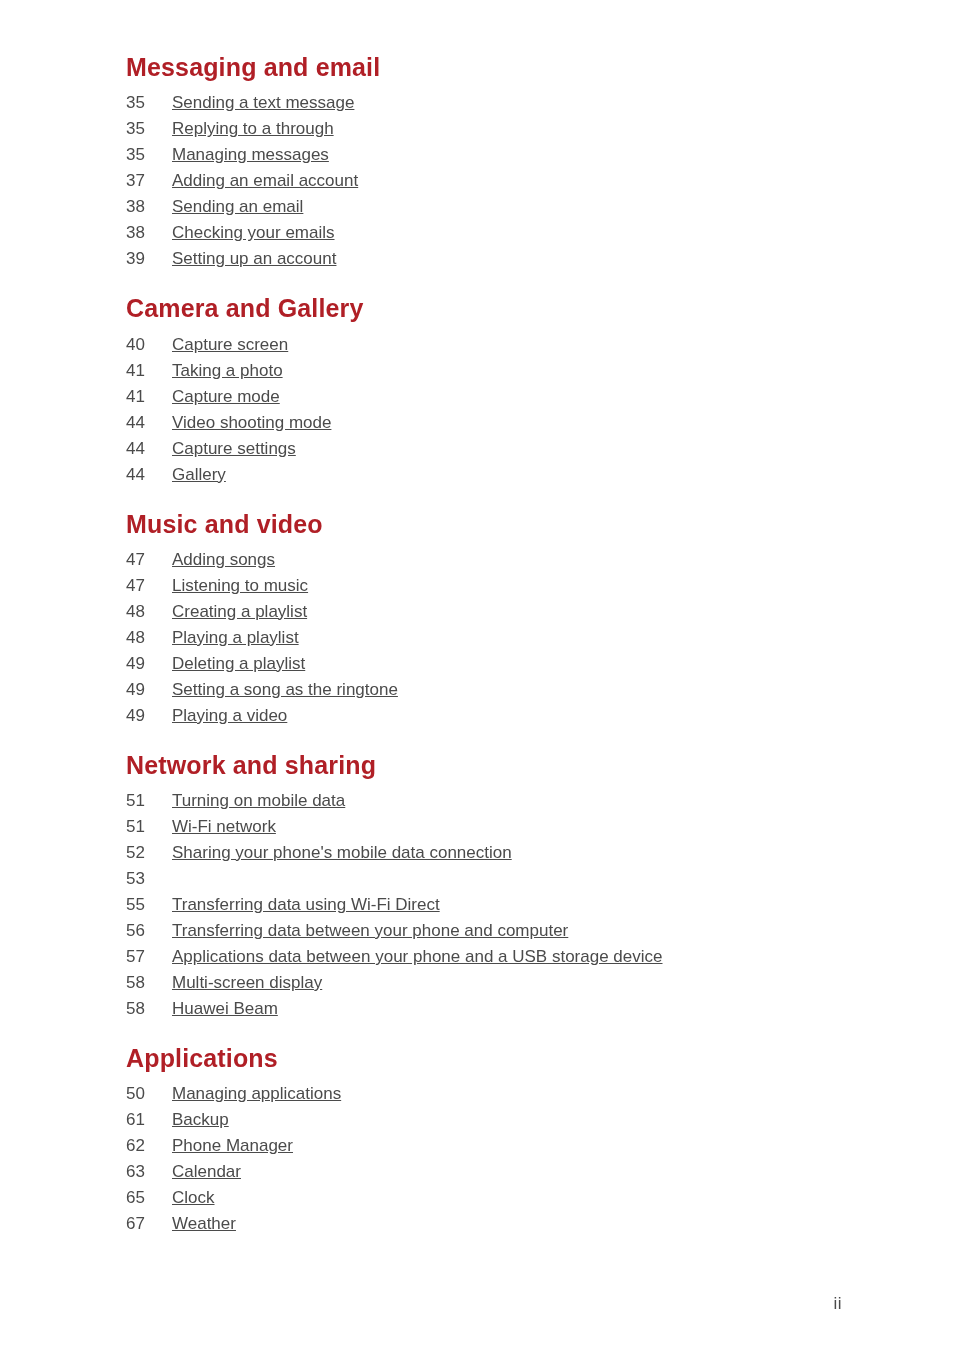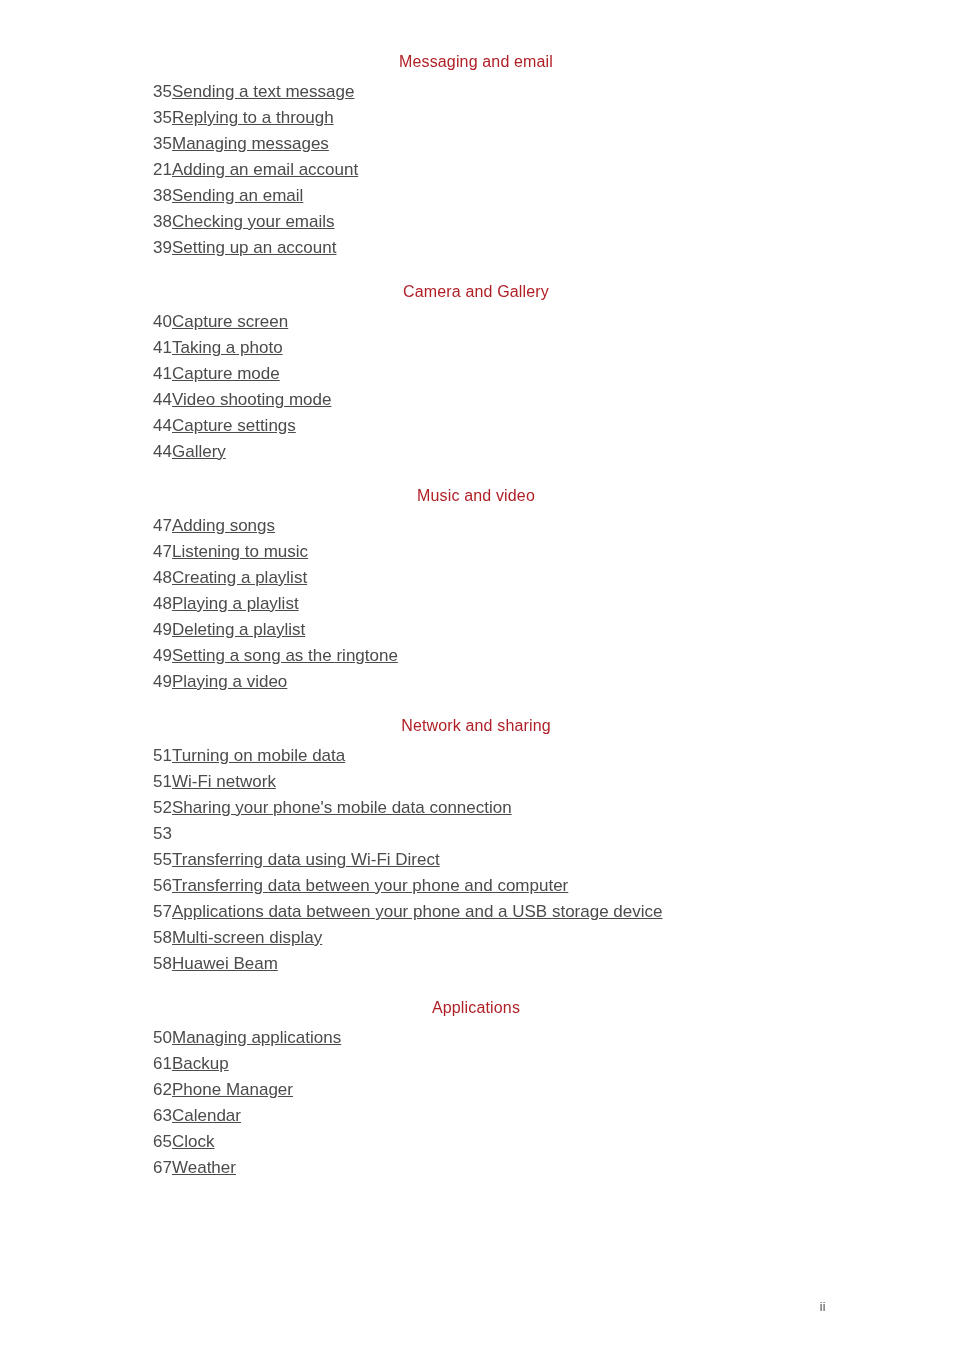--- a/index.html
+++ b/index.html
@@ -26,59 +26,58 @@
     top: 52px;
     width: 700px;
   }
   .section {
     margin-bottom: 21px;
   }
   .section:last-of-type {
     margin-bottom: 4px;
   }
   .section-heading {
-    font-size: 16px;
-    font-weight: normal;
+    font-size: 25px;
+    font-weight: bold;
     color: #b01f26;
     letter-spacing: 0.15px;
     line-height: 1.25;
     margin: 0 0 7px 0;
     white-space: nowrap;
-    text-align: center;
   }
   .entries {
     list-style: none;
     margin: 0;
     padding: 0;
   }
   .entry {
     display: flex;
     align-items: baseline;
     line-height: 26px;
     font-size: 17px;
     color: #4b4b4b;
     white-space: nowrap;
   }
   .entry-page {
     width: 46px;
     flex: 0 0 46px;
-    text-align: right;
+    text-align: left;
     color: #4b4b4b;
     font-size: 17px;
   }
   .entry-title {
     color: #4b4b4b;
     font-size: 17px;
     text-decoration: underline;
   }
   .page-number {
     position: absolute;
-    right: 128px;
+    right: 112px;
     bottom: 38px;
-    font-size: 12px;
+    font-size: 17px;
     color: #4b4b4b;
     letter-spacing: 0.5px;
   }
 </style>
 </head>
 <body>
 
 <div id="page">
 
   <div class="toc" id="toc-root">
@@ -91,21 +90,21 @@
           </li>
           <li class="entry">
             <span class="entry-page">35</span>
             <span class="entry-title">Replying to a through</span>
           </li>
           <li class="entry">
             <span class="entry-page">35</span>
             <span class="entry-title">Managing messages</span>
           </li>
           <li class="entry">
-            <span class="entry-page">21</span>
+            <span class="entry-page">37</span>
             <span class="entry-title">Adding an email account</span>
           </li>
           <li class="entry">
             <span class="entry-page">38</span>
             <span class="entry-title">Sending an email</span>
           </li>
           <li class="entry">
             <span class="entry-page">38</span>
             <span class="entry-title">Checking your emails</span>
           </li>

